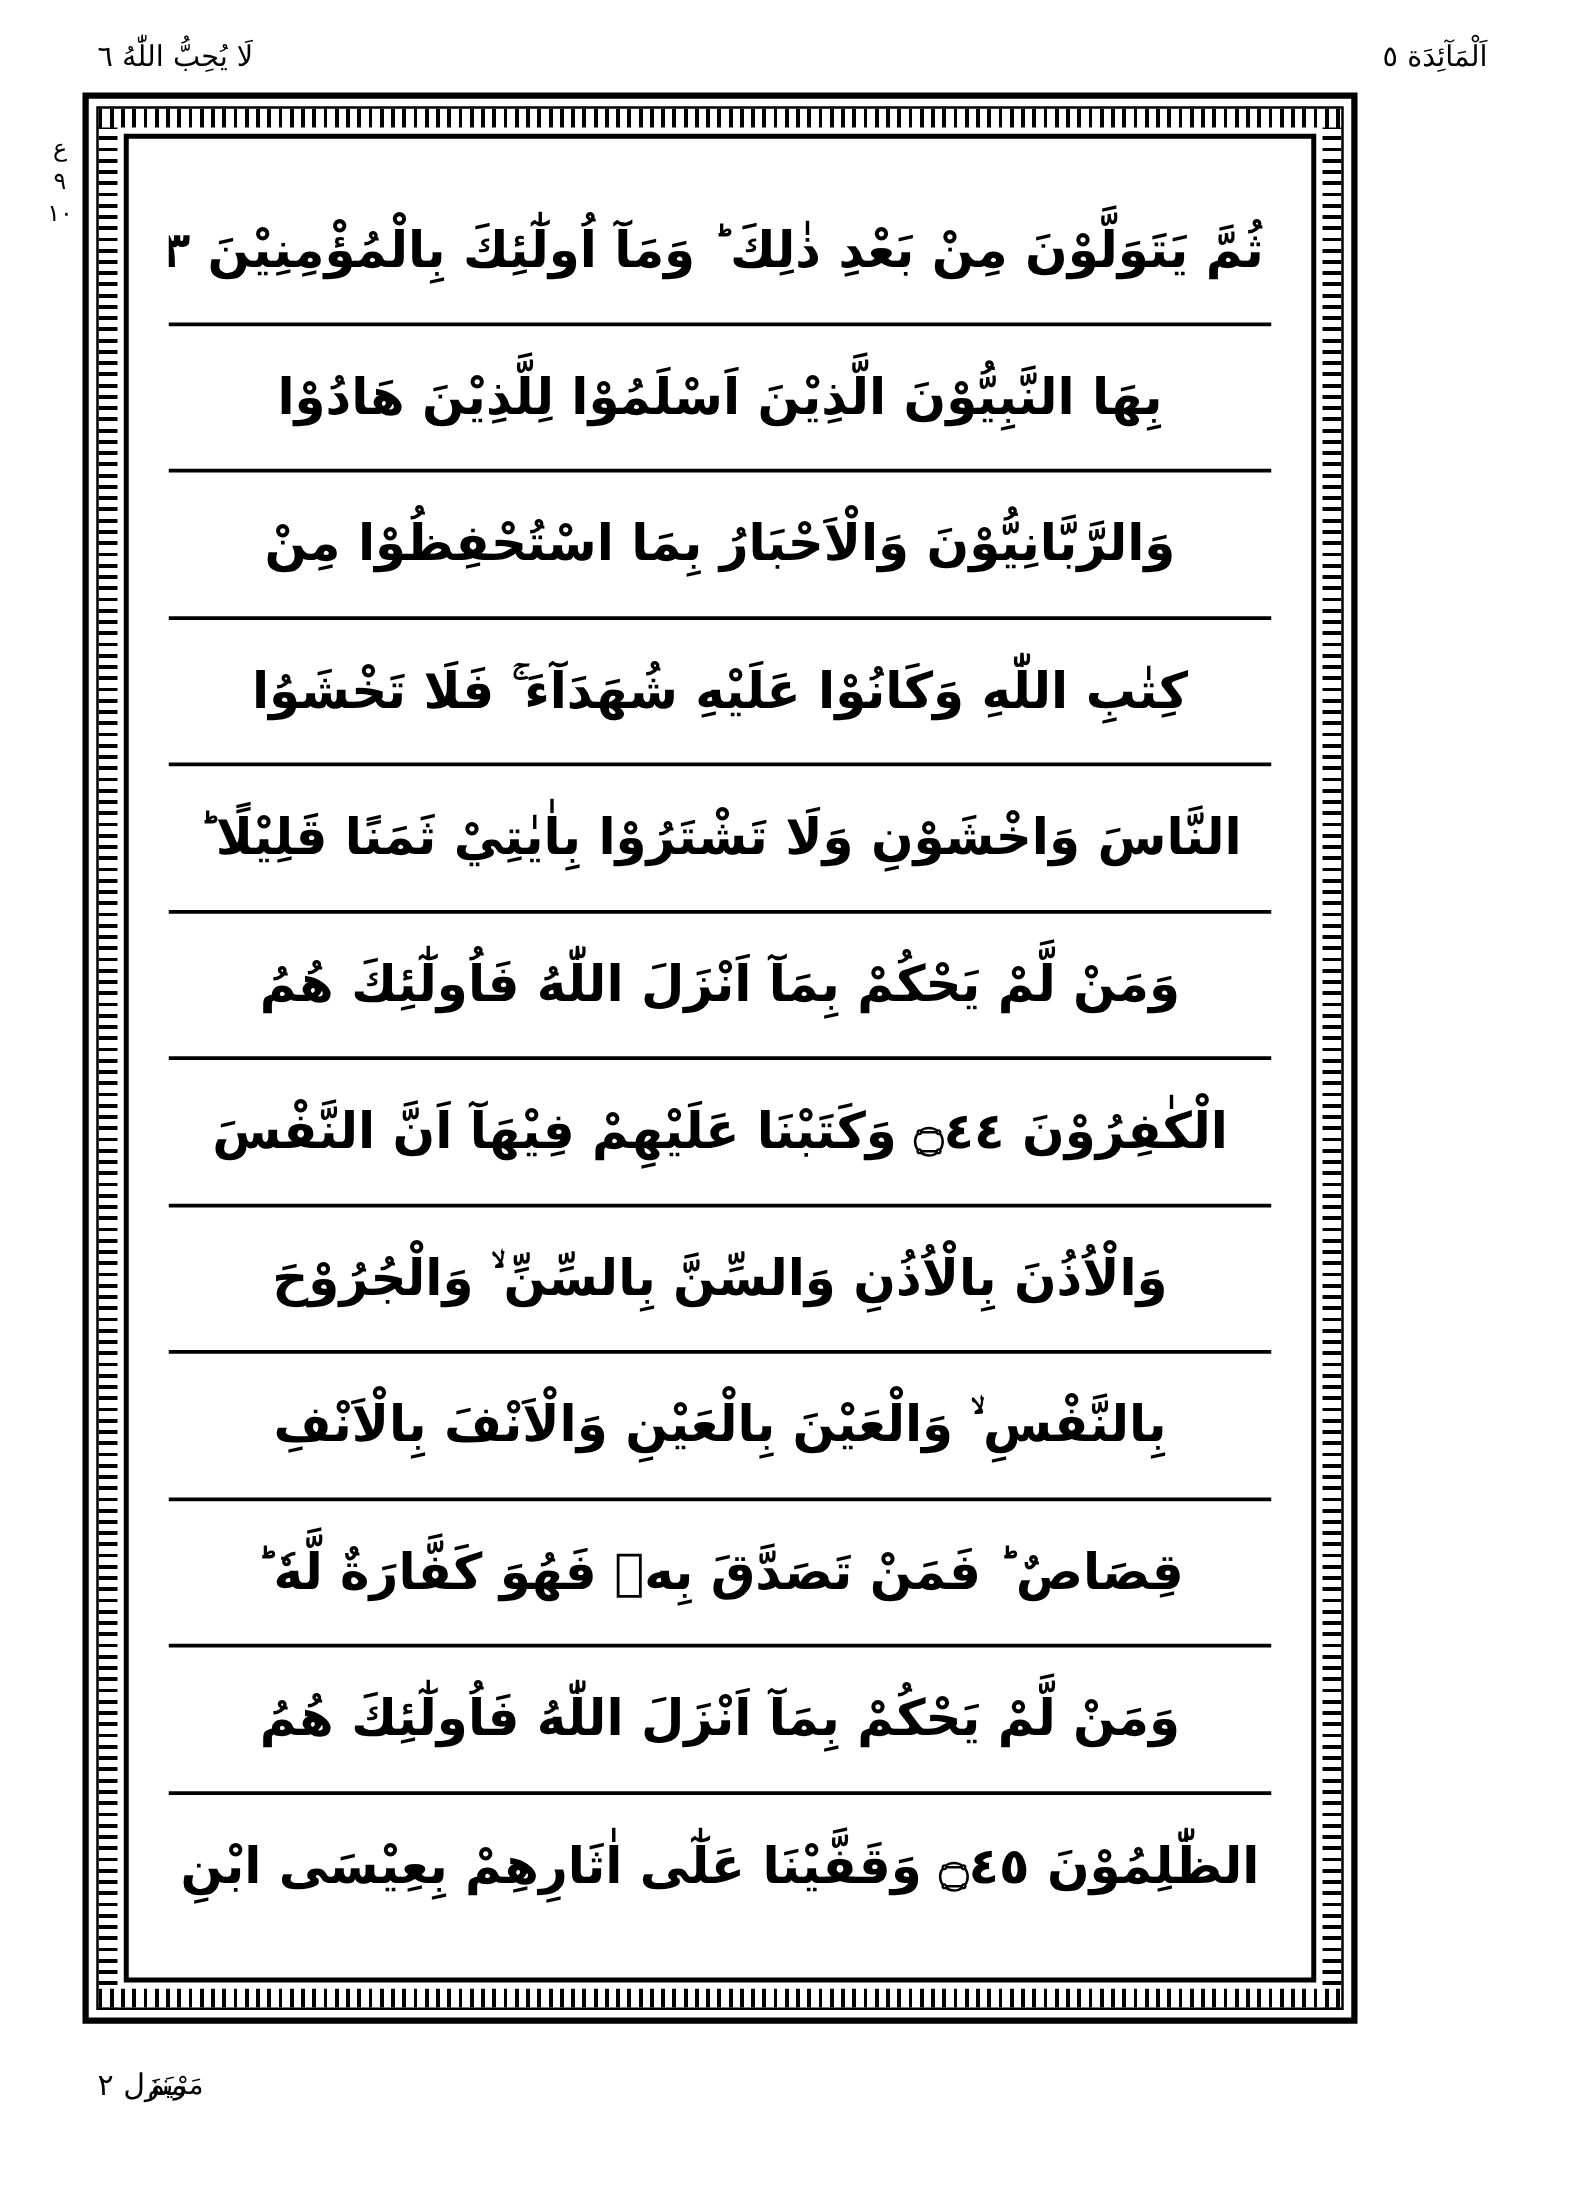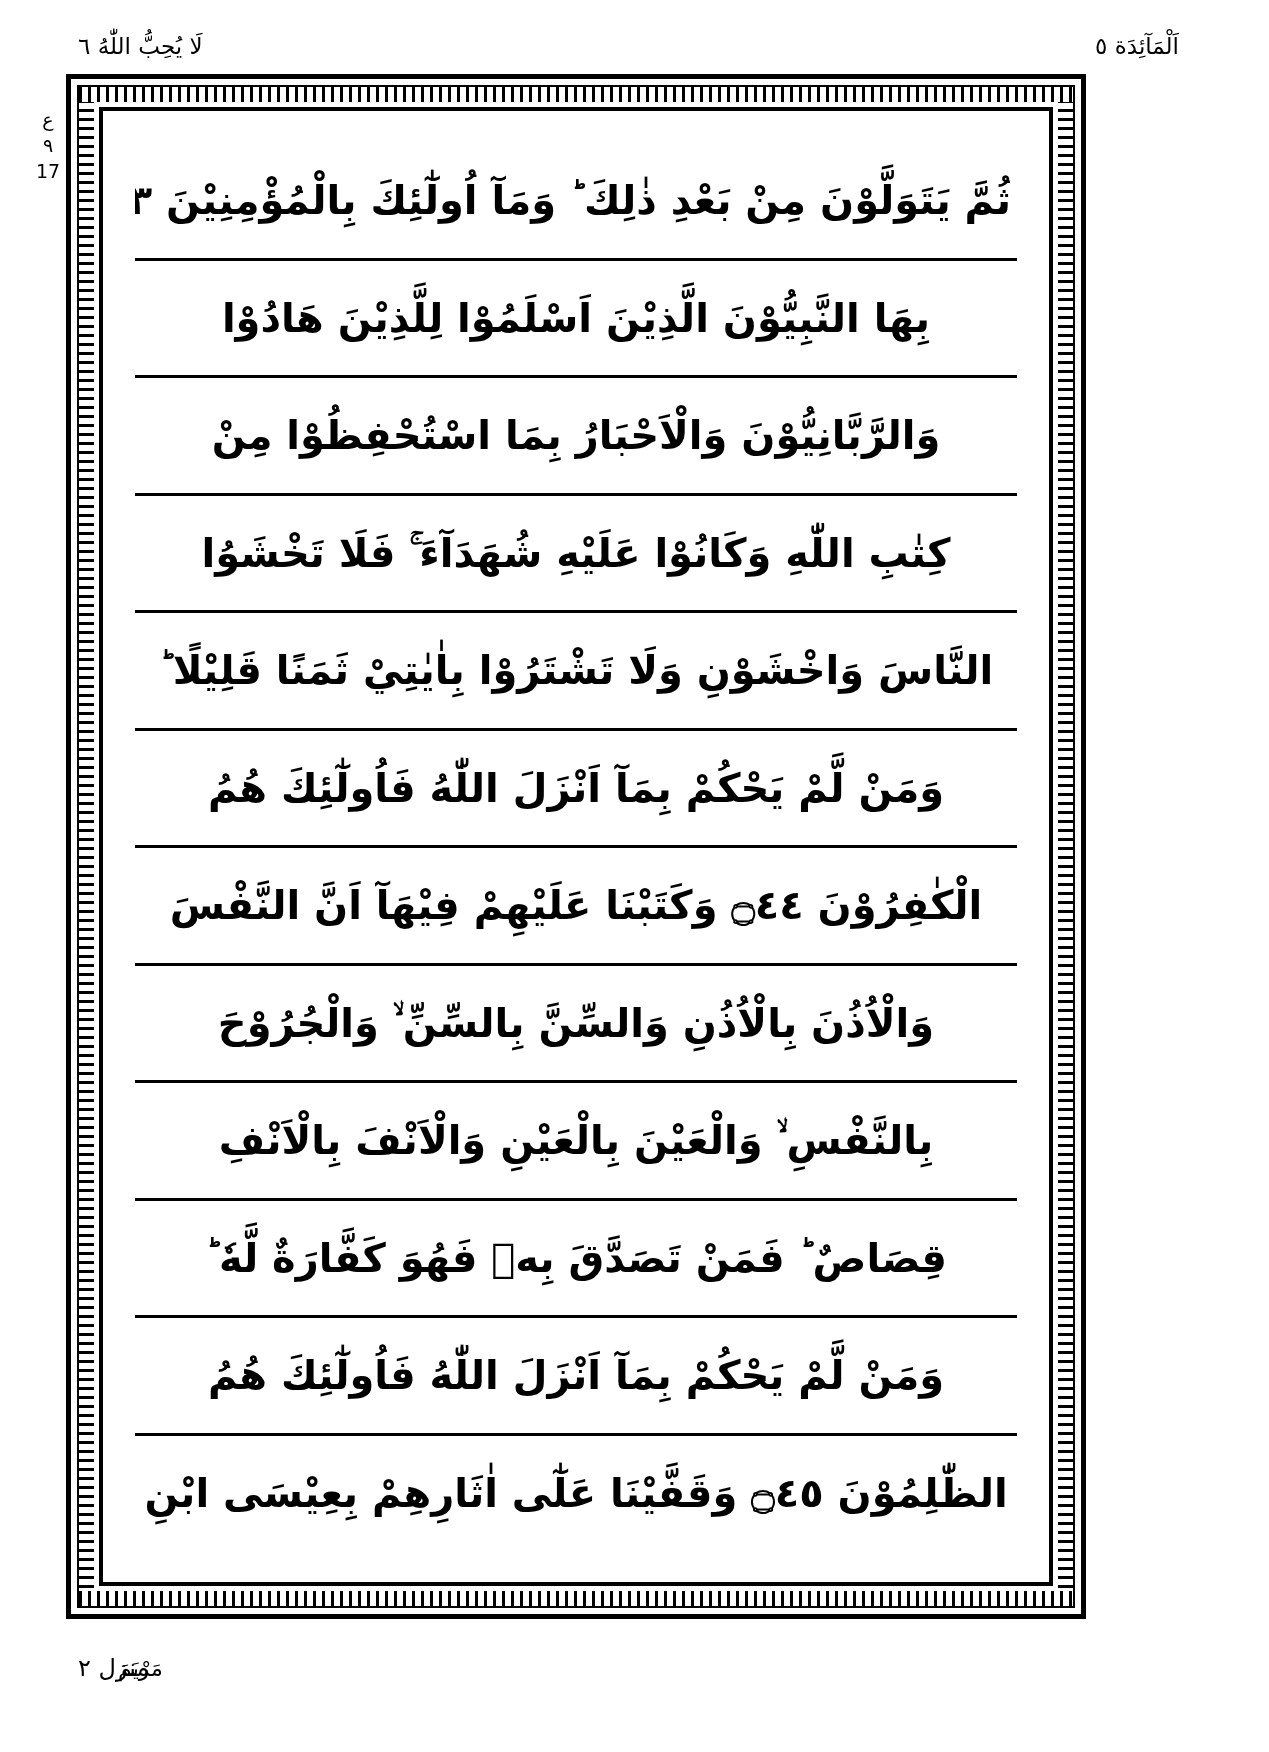--- a/index.html
+++ b/index.html
@@ -20,21 +20,21 @@
     width: 1269px;
     height: 1752px;
     background: #ffffff;
   }
 
   
   .header {
     position: absolute;
     top: 26px;
     left: 78px;
-    right: 90px;
+    right: 79px;
     height: 40px;
     display: flex;
     flex-direction: row-reverse; 
     align-items: center;
     justify-content: space-between;
     direction: rtl;
     text-align: center;
   }
   .header .hdr-item {
     font-family: "DejaVu Sans", sans-serif;
@@ -161,21 +161,21 @@
 
   <div class="header">
     <span class="hdr-item">لَا يُحِبُّ اللّٰهُ ٦</span>
     <span class="spacer"></span>
     <span class="hdr-item">اَلْمَآئِدَة ٥</span>
   </div>
 
   <div class="side-mark">
     <div>ع</div>
     <div>٩</div>
-    <div>17</div>
+    <div>١٠</div>
   </div>
 
   <div class="frame-outer">
     <div class="frame-deco"></div>
     <div class="frame-inner">
 
       <div class="lines">
         <div class="aya-line">
             <span class="txt">ثُمَّ يَتَوَلَّوْنَ مِنْ بَعْدِ ذٰلِكَ ؕ وَمَآ اُولٰٓئِكَ بِالْمُؤْمِنِيْنَ ۝٤٣</span>
           </div>

